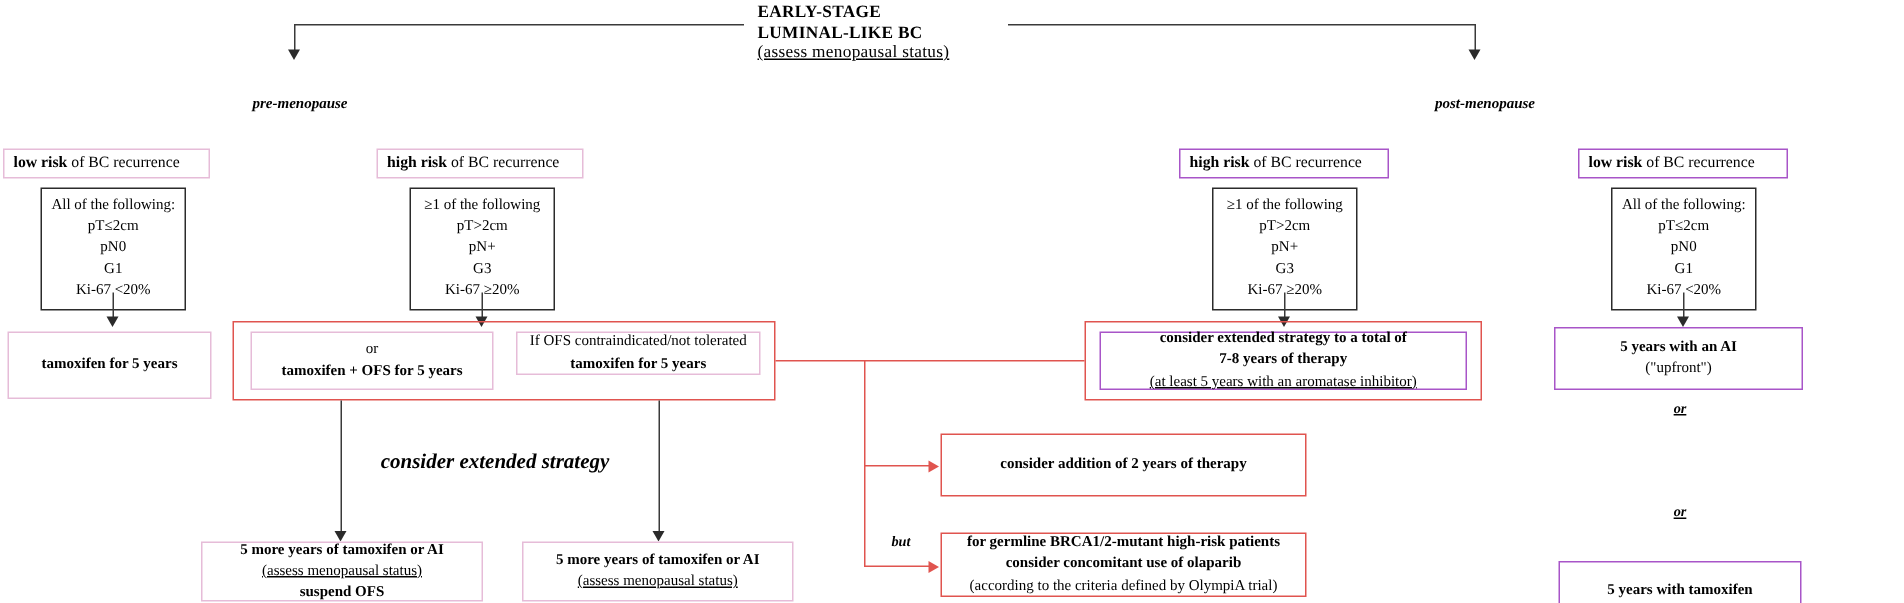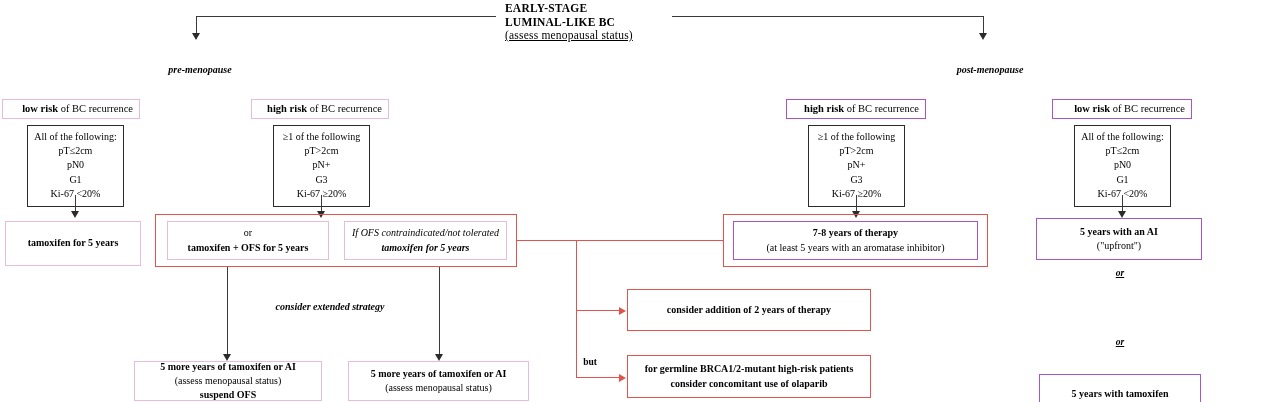--- a/index.html
+++ b/index.html
@@ -13,40 +13,40 @@
     width:1269px;
     height:402px;
     overflow:hidden;
     background:#fff;
   }
   .abs{position:absolute;box-sizing:border-box;}
 
   
   .t{line-height:1.18;}
   .b{font-weight:bold;}
-  .u{}
+  .u{text-decoration:underline;}
 
   
   .root-title{
     width:260px;font-size:11.5px;font-weight:bold;
     letter-spacing:.2px;
   }
   .root-title .line3{font-weight:normal;font-size:11.5px;text-decoration:underline;}
 
   
   .branch-label{
     font-size:10px;font-style:italic;font-weight:bold;text-align:center;width:160px;
   }
 
   
   .chip{
     border:1.2px solid #e6bcd8;
     background:#fff;
     font-size:10.5px;
-    text-align:right;
+    text-align:left;
     padding:3px 6px 4px 6px;
     white-space:nowrap;
   }
   .chip.purple{border-color:#a855c8;}
   .chip b{font-weight:bold;}
 
   
   .crit{
     border:1px solid #2b2b2b;
     background:#fff;
@@ -85,23 +85,23 @@
     border-right:4.5px solid transparent;
     border-top:7px solid #2b2b2b;
   }
   .arrow-right.red{
     width:0;height:0;
     border-top:4px solid transparent;
     border-bottom:4px solid transparent;
     border-left:7px solid #e0544f;
   }
 
-  .note-italic{font-size:10px;font-style:italic;font-weight:bold;text-align:center;}
+  .note-italic{font-size:14px;font-style:italic;font-weight:bold;text-align:center;}
   .or-sep{font-size:9.5px;font-style:italic;font-weight:bold;text-decoration:underline;text-align:center;width:40px;}
-  .but-lbl{font-size:9.5px;font-weight:bold;text-align:center;}
+  .but-lbl{font-size:9.5px;font-weight:bold;text-align:right;font-style:italic;}
 </style>
 </head>
 <body>
 
 <div id="stage">
 
   <div class="abs root-title t" style="left:505px;top:2px;">
     <div>EARLY-STAGE</div>
     <div>LUMINAL-LIKE BC</div>
     <div class="line3">(assess menopausal status)</div>
@@ -184,21 +184,21 @@
 
   <div class="abs redframe" style="left:155px;top:214px;width:362px;height:53px;"></div>
 
   <div class="abs tbox pink" style="left:167px;top:221px;width:162px;height:39px;">
     <div class="inner">
       <div>or</div>
       <div class="b">tamoxifen + OFS for 5 years</div>
     </div>
   </div>
 
-  <div class="abs tbox pink" style="left:344px;top:221px;width:163px;height:39px;font-style:italic;">
+  <div class="abs tbox pink" style="left:344px;top:221px;width:163px;height:29px;">
     <div class="inner">
       <div>If OFS contraindicated/not tolerated</div>
       <div class="b">tamoxifen for 5 years</div>
     </div>
   </div>
 
   <div class="abs note-italic" style="left:250px;top:301px;width:160px;">consider extended strategy</div>
 
   <div class="abs ln-v" style="left:226.6px;top:267px;height:89px;"></div>
   <div class="abs arrow-down" style="left:222.5px;top:354px;"></div>
@@ -228,35 +228,37 @@
   <div class="abs ln-h red" style="left:576px;top:310px;width:47px;"></div>
   <div class="abs arrow-right red" style="left:619px;top:306.5px;"></div>
 
   <div class="abs ln-h red" style="left:576px;top:377px;width:47px;"></div>
   <div class="abs arrow-right red" style="left:619px;top:373.5px;"></div>
   <div class="abs but-lbl" style="left:573px;top:357px;width:34px;">but</div>
 
   <div class="abs redframe" style="left:723px;top:214px;width:265px;height:53px;"></div>
   <div class="abs tbox purple" style="left:733px;top:221px;width:245px;height:39px;">
     <div class="inner">
+      <div class="b">consider extended strategy to a total of</div>
       <div class="b">7-8 years of therapy</div>
       <div class="u">(at least 5 years with an aromatase inhibitor)</div>
     </div>
   </div>
 
   <div class="abs tbox red" style="left:627px;top:289px;width:244px;height:42px;">
     <div class="inner">
       <div class="b">consider addition of 2 years of therapy</div>
     </div>
   </div>
 
   <div class="abs tbox red" style="left:627px;top:355px;width:244px;height:43px;">
     <div class="inner">
       <div class="b">for germline BRCA1/2-mutant high-risk patients</div>
       <div class="b">consider concomitant  use of olaparib</div>
+      <div>(according to the criteria defined by OlympiA trial)</div>
     </div>
   </div>
 
   <div class="abs tbox purple" style="left:1036px;top:218px;width:166px;height:42px;">
     <div class="inner">
       <div class="b">5 years with an AI</div>
       <div>("upfront")</div>
     </div>
   </div>
 

